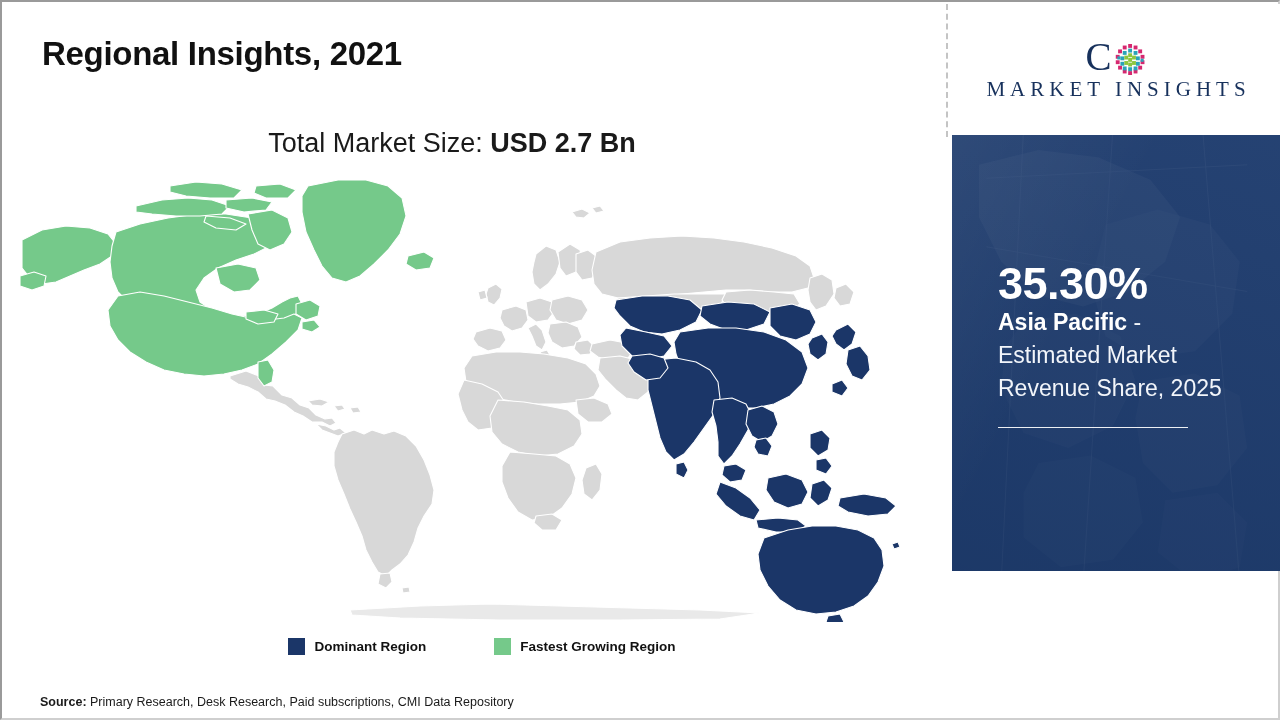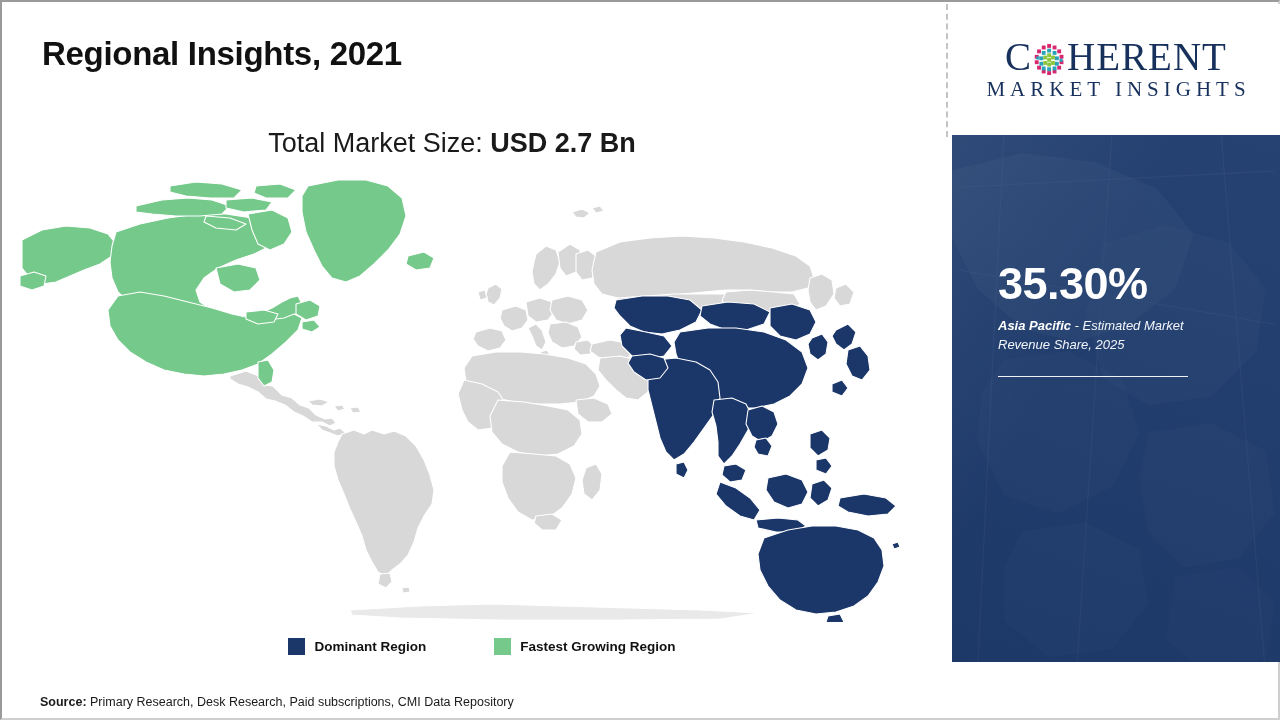--- a/index.html
+++ b/index.html
@@ -76,21 +76,21 @@
   #logo-word .pre { margin-right:1px; }
   #logo-word .post { margin-left:1px; }
   #globe { width:31px; height:31px; display:block; margin:0 1px; position:relative; top:1px; }
   #logo-sub {
     font-family:"Liberation Serif", serif;
     font-size:21px; color:#17315c; letter-spacing:5.0px;
     white-space:nowrap; padding-left:5px;
   }
 
   #stat-panel {
-    position:absolute; left:950px; top:133px; width:328px; height:527px;
+    position:absolute; left:950px; top:133px; width:328px; height:436px;
     background:#1e3c6e; overflow:hidden;
   }
   
   #stat-panel .tex {
     position:absolute; inset:0; opacity:0.085; pointer-events:none;
   }
   #stat-panel .tex svg { width:100%; height:100%; display:block; }
   #stat-panel .sheen {
     position:absolute; inset:0; pointer-events:none;
     background:
@@ -98,22 +98,21 @@
       linear-gradient(200deg, rgba(255,255,255,0.03) 0%, rgba(0,0,0,0.06) 100%);
   }
   #stat-inner { position:relative; z-index:2; padding:0 46px 0 46px; }
 
   #stat-value {
     margin-top:126px;
     font-size:45px; font-weight:bold; color:#ffffff;
     letter-spacing:-0.5px; line-height:1.0;
   }
   #stat-desc {
-    margin-top:11px;
-    font-size:13px; color:#f2f5fa; line-height:1.43; font-weight:300;font-style:italic;
+    font-size:23px; color:#f2f5fa; line-height:1.43; font-weight:300;
   }
   #stat-desc .region { font-weight:bold; color:#ffffff; }
   #stat-rule {
     margin-top:22px; width:190px; height:1px; background:#ffffff; opacity:.92;
   }
   #stat-market {
     margin-top:36px;
     font-size:25.5px; color:#ffffff; line-height:1.48; font-weight:300;
   }
 </style>
@@ -348,21 +347,20 @@
               <rect x="12" y="15" width="5" height="5"></rect>
               <rect x="22" y="15" width="5" height="5"></rect>
               <rect x="17" y="18" width="5" height="5"></rect>
               <rect x="12" y="22" width="5" height="5"></rect>
               <rect x="22" y="22" width="5" height="5"></rect>
               <rect x="17" y="24" width="5" height="5"></rect>
             </g>
           </g>
         </svg>
       </span>
-      <span class="post">HERENT</span>
     </div>
     <div id="logo-sub">MARKET INSIGHTS</div>
   </div>
 
   <div id="stat-panel">
     <div class="tex">
       <svg viewBox="0 0 328 585" xmlns="http://www.w3.org/2000/svg">
         <g fill="#ffffff">
           <path d="M-20,40 L60,20 L140,30 L210,60 L250,110 L230,170 L180,210 L120,230 L60,215 L10,170 L-20,110 Z" opacity="0.35"></path>
           <path d="M150,120 L220,100 L290,120 L330,170 L320,240 L270,290 L200,300 L150,270 L130,200 Z" opacity="0.25"></path>

